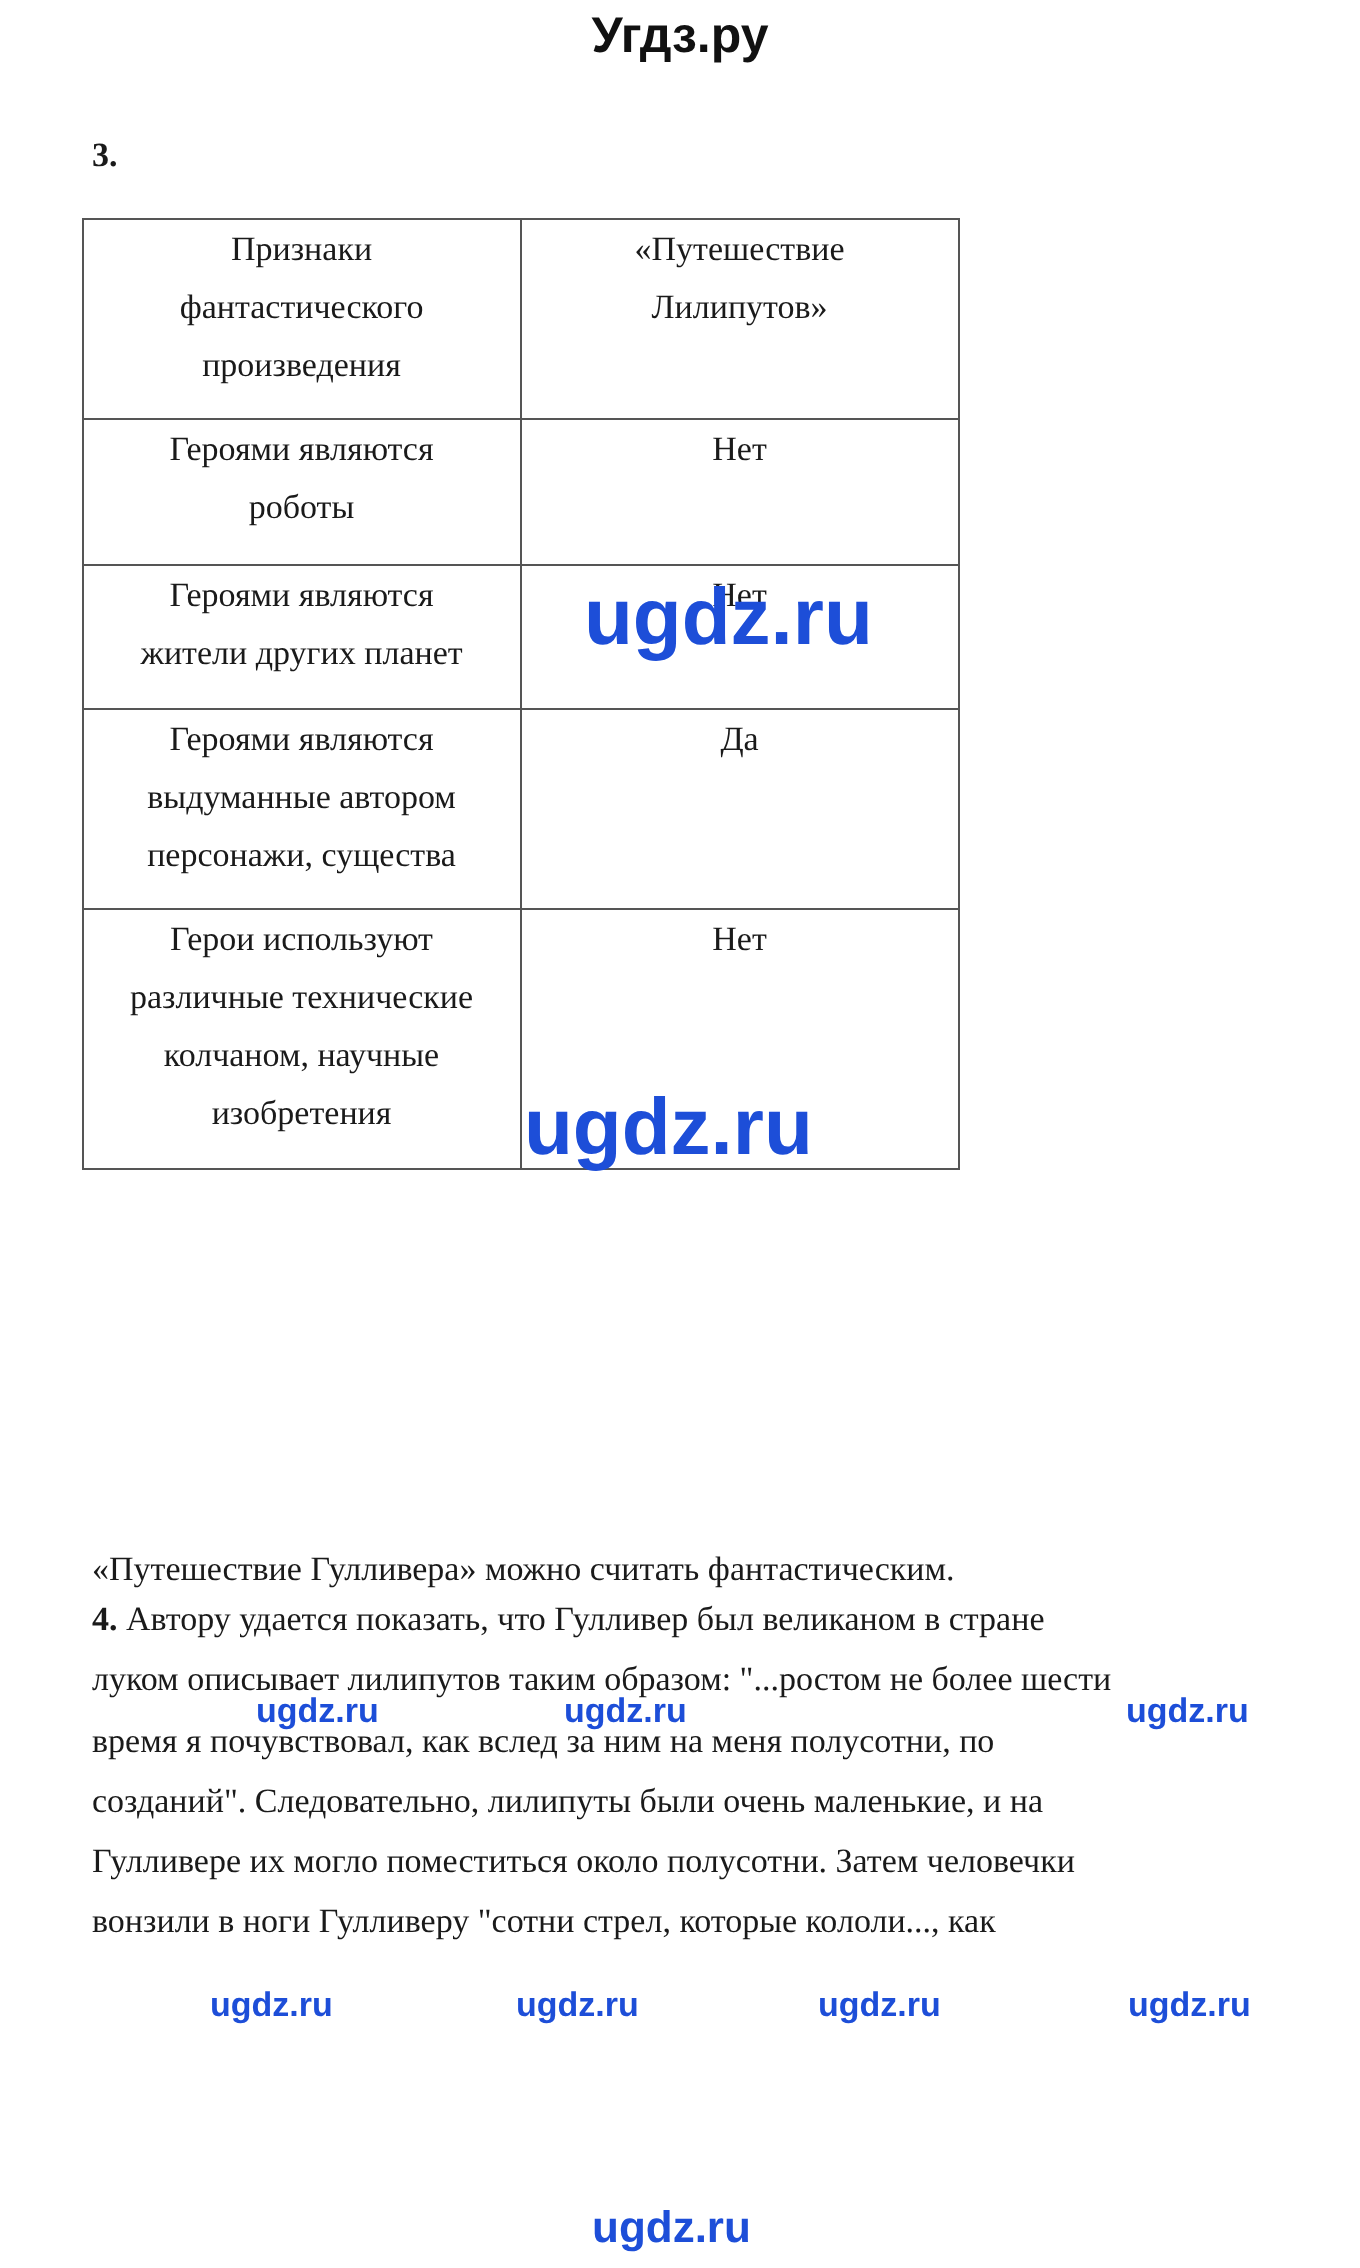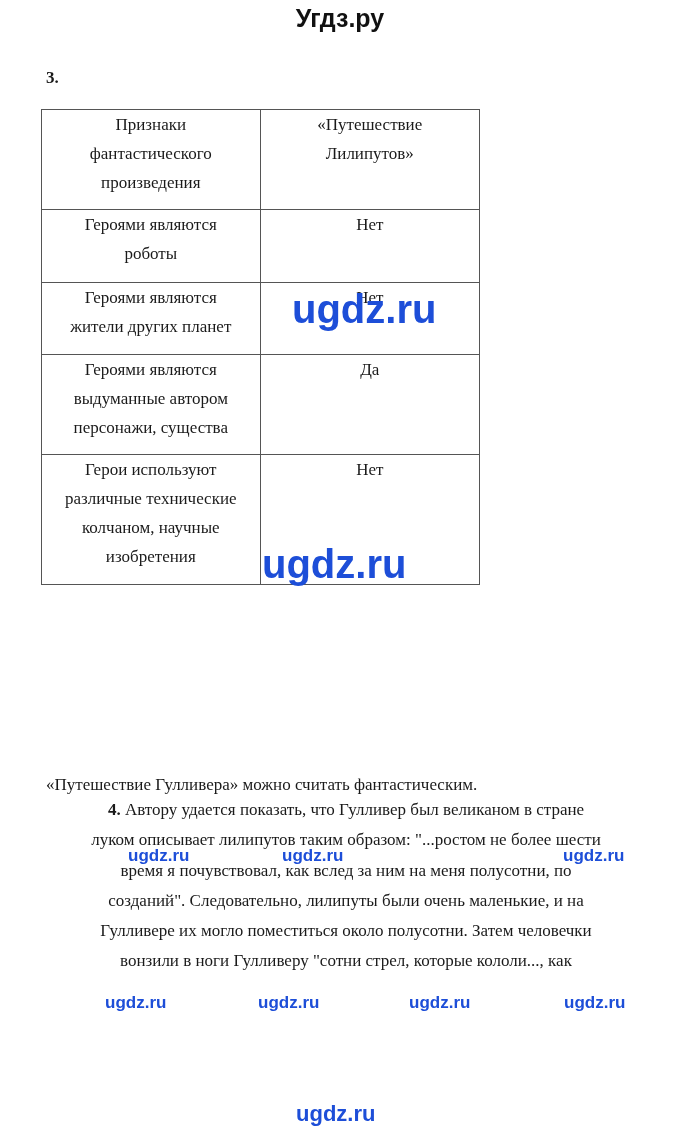--- a/index.html
+++ b/index.html
@@ -23,21 +23,21 @@
     }
     .answer-table td.c1 { width: 219px; }
     .answer-table td.c2 { width: 220px; }
     .answer-table td .cell-text { white-space: pre-line; display: block; }
 
     .conclusion {
       position: absolute; left: 46px; top: 758px; font-size: 17px; line-height: 29px; margin-top: 12px;
     }
     .para {
       position: absolute; left: 46px; top: 795px; width: 600px;
-      font-size: 17px; line-height: 30.3px; text-align: center;
+      font-size: 17px; line-height: 30.3px;
     }
     .para .line { display: block; white-space: nowrap; }
     .para b { font-weight: bold; }
 
     .wm {
       position: absolute; font-family: "Liberation Sans", sans-serif; font-weight: bold;
       color: #1d4ed8; white-space: nowrap; letter-spacing: 0px;
     }
     .wm-big { font-size: 40px; }
     .wm-small { font-size: 17px; }

